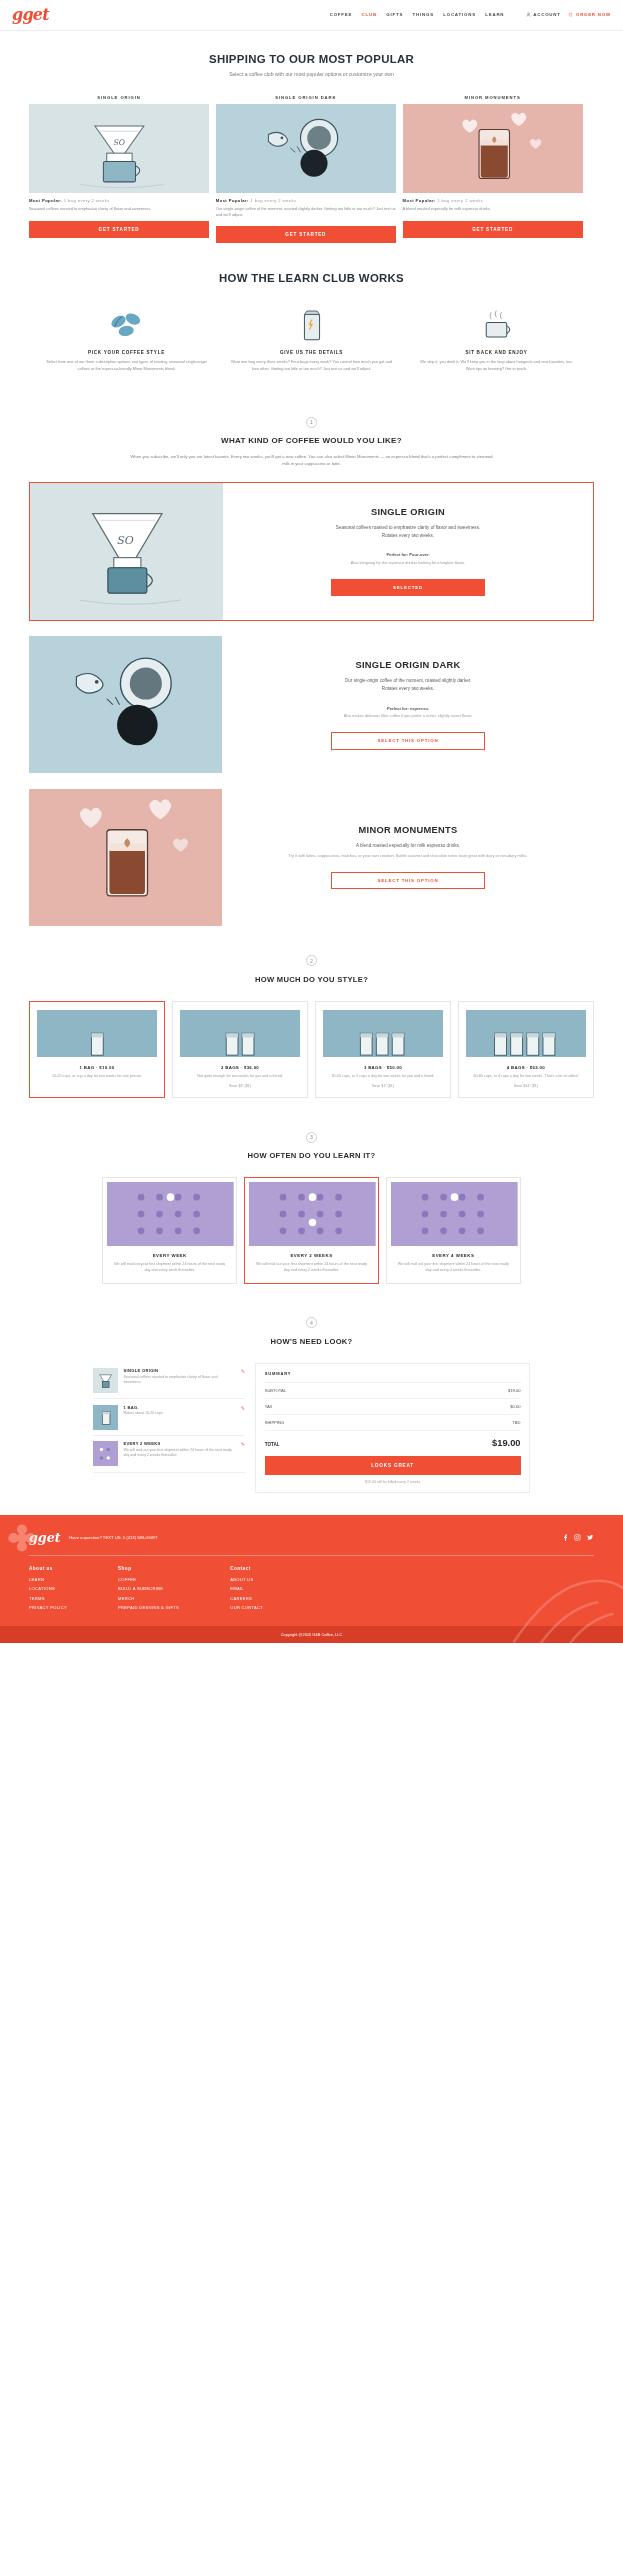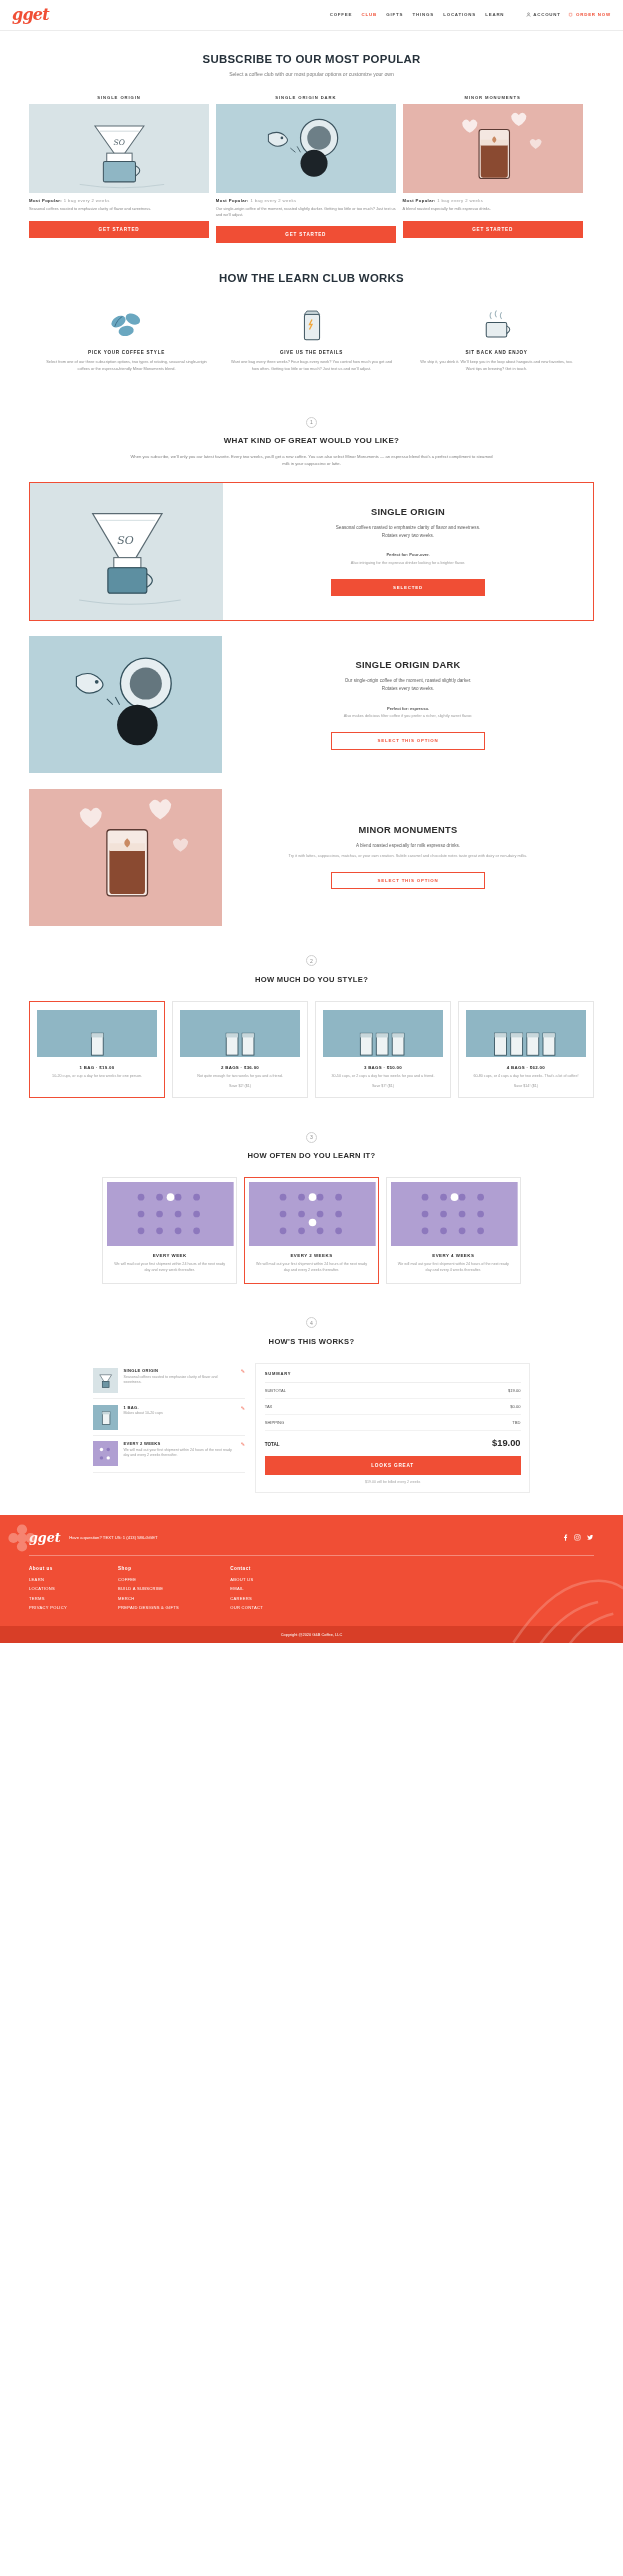--- a/index.html
+++ b/index.html
@@ -240,21 +240,21 @@
           <svg class="mini-icon" viewBox="0 0 12 12">
               <path d="M3 3h6v5a2 2 0 0 1-2 2H5a2 2 0 0 1-2-2z" fill="none" stroke="#f04e35" stroke-width="1"></path>
             </svg>
           <span>ORDER NOW</span>
         </div>
       </div>
     </div>
   </div>
 
   <div class="hero">
-    <div class="sec-title">SUBSCRIBE TO OUR MOST POPULAR</div>
+    <div class="sec-title">SHIPPING TO OUR MOST POPULAR</div>
     <div class="sec-sub">Select a coffee club with our most popular options or customize your own</div>
 
     <div class="cards">
 
       <div class="card">
         <div class="card-head">SINGLE ORIGIN</div>
         <div class="card-img art-single">
           <svg width="180" height="89" viewBox="0 0 213 105">
             <rect width="213" height="105" fill="#d8e3e6"></rect>
             <path d="M78 26 L136 26 L112 60 L102 60 Z" fill="#ffffff" stroke="#5b6b73" stroke-width="1.2"></path>
@@ -351,21 +351,21 @@
           </svg>
         </div>
         <div class="how-title">SIT BACK AND ENJOY</div>
         <div class="how-text">We ship it, you drink it. We'll keep you in the loop about hangouts and new favorites, too. Want tips on brewing? Get in touch.</div>
       </div>
     </div>
   </div>
 
   <div class="step-wrap">
     <div class="step-num">1</div>
-    <div class="step-q">WHAT KIND OF GREAT WOULD YOU LIKE?</div>
+    <div class="step-q">WHAT KIND OF COFFEE WOULD YOU LIKE?</div>
     <div class="step-copy">When you subscribe, we'll only you our latest favorite. Every two weeks, you'll get a new coffee. You can also select Minor Monuments — an espresso blend that's a perfect compliment to steamed milk in your cappuccino or latte.</div>
   </div>
 
   <div class="choice selected">
     <div class="choice-img art-single">
       <svg width="193" height="134" viewBox="0 0 228 158">
         <rect width="228" height="158" fill="#d8e3e6"></rect>
         <path d="M74 36 L156 36 L124 90 L106 90 Z" fill="#ffffff" stroke="#5b6b73" stroke-width="1.4"></path>
         <path d="M82 44 L148 44" stroke="#cddadd" stroke-width="1"></path>
         <rect x="99" y="88" width="32" height="12" fill="#fff" stroke="#5b6b73" stroke-width="1.3"></rect>
@@ -572,21 +572,21 @@
             </g>
         </svg>
       </div>
       <div class="freq-title">EVERY 4 WEEKS</div>
       <div class="freq-text">We will mail out your first shipment within 24 hours of the next ready day and every 4 weeks thereafter.</div>
     </div>
   </div>
 
   <div class="step-wrap" style="padding-top:29px">
     <div class="step-num">4</div>
-    <div class="step-q" style="font-size:7.6px">HOW'S THIS WORKS?</div>
+    <div class="step-q" style="font-size:7.6px">HOW'S NEED LOOK?</div>
   </div>
   <div class="summary-wrap">
     <div class="sum-left">
       <div class="sum-item">
         <div class="sum-thumb">
           <svg width="25.4" height="25.4" viewBox="0 0 30 30">
               <rect width="30" height="30" fill="#d8e3e6"></rect>
               <path d="M8 8 h14 l-5 8 h-4z" fill="#fff" stroke="#5b6b73" stroke-width=".8"></path>
               <rect x="11" y="16" width="8" height="7" fill="#6d95a3" stroke="#33505c" stroke-width=".8"></rect>
             </svg>

